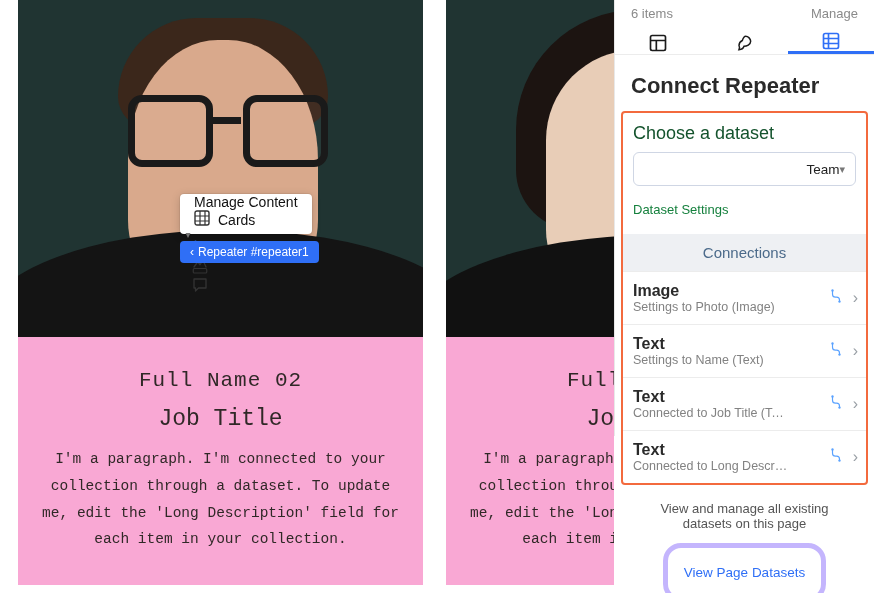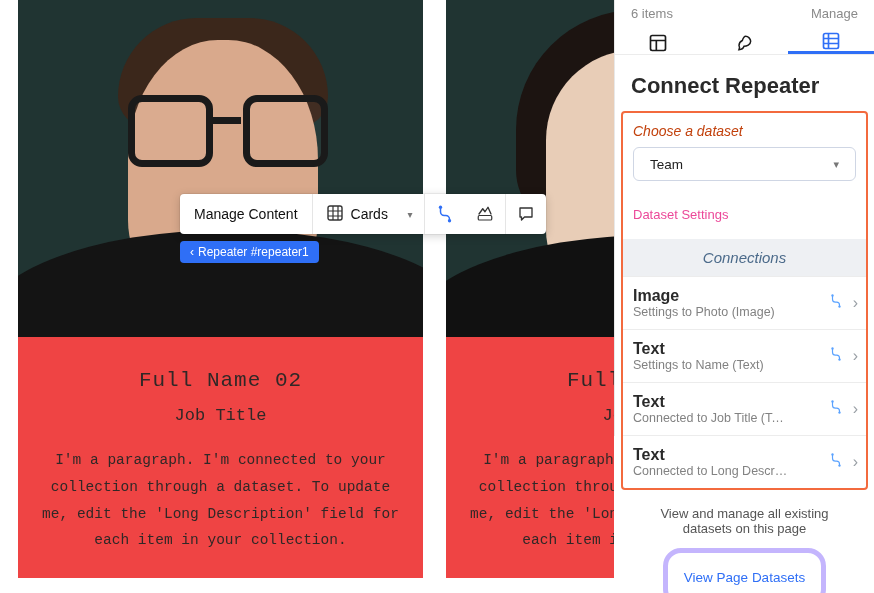--- a/index.html
+++ b/index.html
@@ -44,40 +44,41 @@
   .p1-glasses .lens.l{ left:0; }
   .p1-glasses .lens.r{ right:0; }
   .p1-glasses .bridge{ position:absolute; left:85px; top:22px; width:28px; height:7px; background:#1a1a1a; }
 
   
   .p2-skin  { position:absolute; width:180px; height:250px; left:100px; top:50px; border-radius:90px 90px 70px 70px; background:#e8cdb7; }
   .p2-hair  { position:absolute; width:240px; height:220px; left:70px; top:10px; border-radius:120px 120px 60px 60px; background:#1c1411; }
   .p2-shirt { position:absolute; left:-40px; top:235px; width:500px; height:200px; background:#111; border-radius:60% 60% 0 0 / 120px 120px 0 0; }
 
   .card-body {
-    background: #ef4444;
-    padding: 32px 24px 24px;
+    background: #f9a8d4;
+    padding: 32px 24px 32px;
     text-align: center;
     font-family: "Courier New", Courier, monospace;
     color: #302827;
   }
   .card-title { font-size: 21px; letter-spacing: 1px; margin-bottom: 14px; }
-  .card-sub   { font-size: 17px; margin-bottom: 22px; }
+  .card-sub   { font-size: 23px; margin-bottom: 14px; }
   .card-desc  { font-size: 14.5px; line-height: 1.85; font-family: Liberation Mono, monospace; }
 
   
   .toolbar {
     position: absolute;
     left: 180px; top: 194px;
     height: 40px;
     background: #fff;
     border-radius: 4px;
     box-shadow: 0 2px 10px rgba(0,0,0,.18), 0 0 0 1px rgba(0,0,0,.05);
     display: flex;
     align-items: stretch;
+    flex-direction: column;
   }
   .tb-btn {
     display:flex; align-items:center; padding:0 14px;
     font-size:14px; color:#111; cursor:pointer;
   }
   .tb-sep { width:1px; background:#e5e5e5; }
   .tb-icon { display:flex; align-items:center; justify-content:center; width:40px; cursor:pointer; color:#333; }
   .tb-icon.blue { color:#2f6ff6; }
   .tb-caret { width:22px; display:flex; align-items:center; justify-content:center; color:#777; font-size:10px; padding-right:6px; }
   .grid-icon { margin-right:8px; }
@@ -118,32 +119,32 @@
     font-size:22px; font-weight:800; padding:18px 16px 12px;
   }
 
   .highlight-block{
     margin:0 6px;
     border:2px solid #f36a3e;
     border-radius:4px;
     padding:10px 10px 0;
   }
 
-  .field-label{ font-size:14px; color:#c2410c; margin-bottom:8px;font-style:italic; }
+  .field-label{ font-size:18px; color:#14532d; margin-bottom:8px; }
   .select{
     border:1px solid #cfd6e4; border-radius:6px; height:34px;
-    display:flex; align-items:center; justify-content:space-between;
-    padding:0 16px; font-size:13.5px; color:#222; cursor:pointer;
-  }
-  .link{ color:#ec4899; font-size:13px; margin-top:26px; display:inline-block; cursor:pointer; }
+    display:flex; align-items:center; justify-content:flex-end;
+    padding:0 10px; font-size:13.5px; color:#222; cursor:pointer;
+  }
+  .link{ color:#15803d; font-size:13px; margin-top:16px; display:inline-block; cursor:pointer; }
 
   .conn-header{
     background:#eef0f3; color:#4b6a8a;
     text-align:center; font-size:15px;
-    padding:10px 0; margin:16px -10px 0;font-style:italic;
+    padding:10px 0; margin:16px -10px 0;
   }
   .conn-row{
     display:flex; align-items:center; justify-content:space-between;
     padding:10px 2px; border-top:1px solid #ececec;
     margin:0 -10px; padding-left:10px; padding-right:8px;
     cursor:pointer;
   }
   .conn-row:first-of-type{ border-top:none; }
   .conn-left{ min-width:0; }
   .conn-title{ font-size:16px; font-weight:700; }

